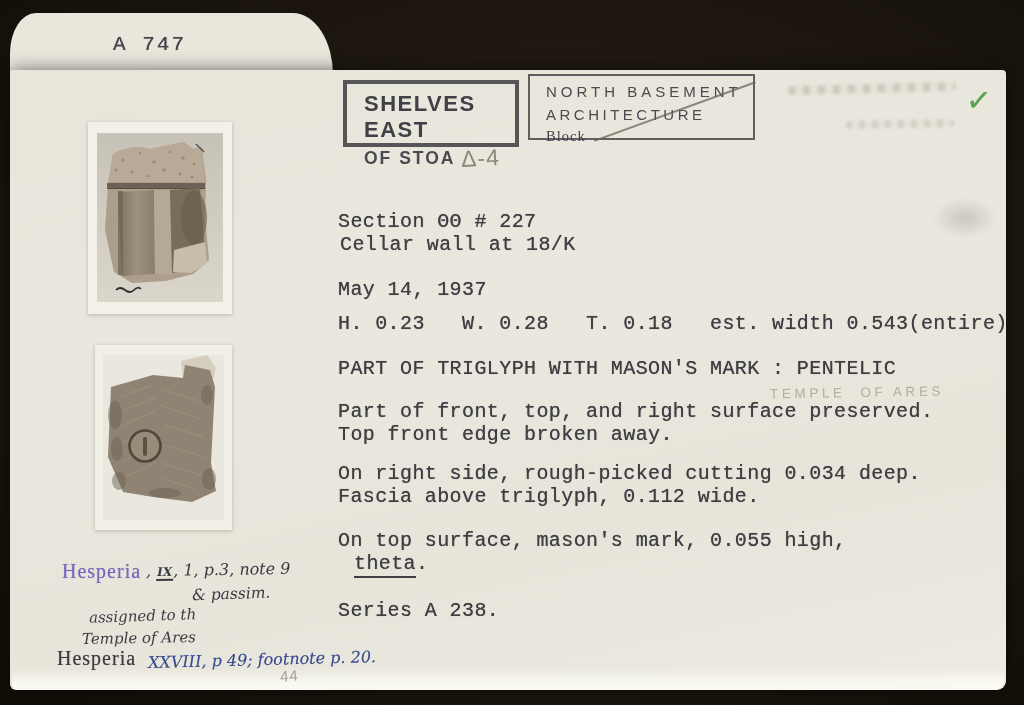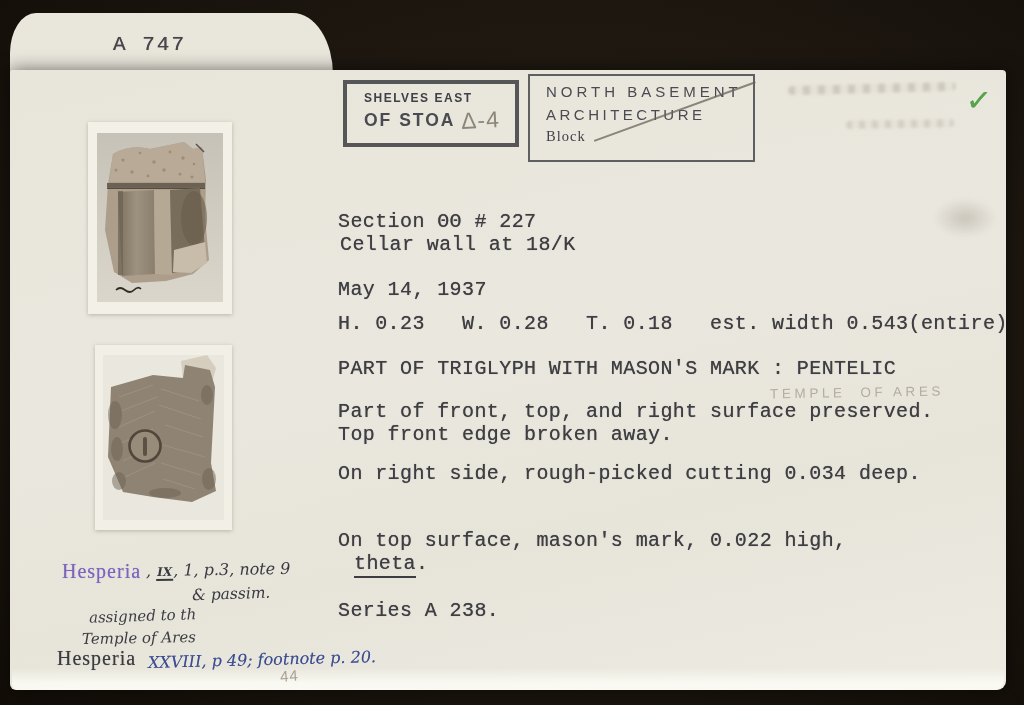--- a/index.html
+++ b/index.html
@@ -46,29 +46,29 @@
   .t-d6{left:338px;top:552px;margin-left:16px;}
   .t-series{left:338px;top:599px;}
   .u-theta{border-bottom:2px solid #3e3d42;padding-bottom:1px;}
   
   .stampbox{position:absolute;box-sizing:border-box;color:#47474d;}
   .box-shelves{
     left:343px;top:80px;width:176px;height:67px;
     border:4px solid rgba(54,54,60,0.82);
     padding:7px 0 0 17px;
   }
-  .box-shelves .s1{font-size:12px;font-weight:700;letter-spacing:1.5px;color:#404046;}
+  .box-shelves .s1{font-size:22px;font-weight:700;letter-spacing:1.5px;color:#404046;}
   .box-shelves .s2{font-size:17.5px;font-weight:700;letter-spacing:2px;color:#4a4a50;margin-top:5px;display:inline-block;}
   .pencil-d4{
     font-size:23px;color:#8d8779;letter-spacing:1px;
     position:relative;top:2px;left:6px;font-weight:400;
     transform:rotate(-3deg);display:inline-block;
   }
   .box-basement{
-    left:528px;top:74px;width:227px;height:88px;
+    left:528px;top:74px;width:227px;height:66px;
     border:2.5px solid rgba(60,60,66,0.8);
     padding:7px 0 0 16px;
   }
   .box-basement .b1{font-size:15px;letter-spacing:4px;color:#4a4a50;}
   .box-basement .b2{font-size:15px;letter-spacing:3.5px;color:#4a4a50;margin-top:6px;}
   .box-basement .b3{font-family:"Liberation Serif",serif;font-size:14.5px;letter-spacing:1px;color:#414147;margin-top:5px;}
   .strike-line{
     position:absolute;left:594px;top:140px;width:172px;height:2px;
     background:rgba(104,100,90,0.75);
     transform:rotate(-20deg);transform-origin:left center;border-radius:2px;
@@ -227,21 +227,22 @@
   </div>
 
   <div class="typed t-section">Section ΘΘ # 227</div>
   <div class="typed t-findspot">Cellar wall at 18/K</div>
   <div class="typed t-date">May 14, 1937</div>
   <div class="typed t-dims">H. 0.23   W. 0.28   T. 0.18   est. width 0.543(entire)</div>
   <div class="typed t-title">PART OF TRIGLYPH WITH MASON'S MARK : PENTELIC</div>
   <div class="typed t-d1">Part of front, top, and right surface preserved.</div>
   <div class="typed t-d2">Top front edge broken away.</div>
   <div class="typed t-d3">On right side, rough-picked cutting 0.034 deep.</div>
-  <div class="typed t-d5">On top surface, mason's mark, 0.022 high,</div>
+  <div class="typed t-d4">Fascia above triglyph, 0.112 wide.</div>
+  <div class="typed t-d5">On top surface, mason's mark, 0.055 high,</div>
   <div class="typed t-d6"><span class="u-theta">theta</span><span>.</span></div>
   <div class="typed t-series">Series A 238.</div>
 
   <div class="pencil-temple">TEMPLE  OF ARES</div>
 
   <div class="stamp-hesperia hesp1">Hesperia</div>
   <div class="hand cit1"><span>, </span><span class="vol">IX</span><span>, 1, p.3, note 9</span></div>
   <div class="hand passim">&amp; passim.</div>
   <div class="hand assigned1">assigned to th</div>
   <div class="hand assigned2">Temple of Ares</div>

